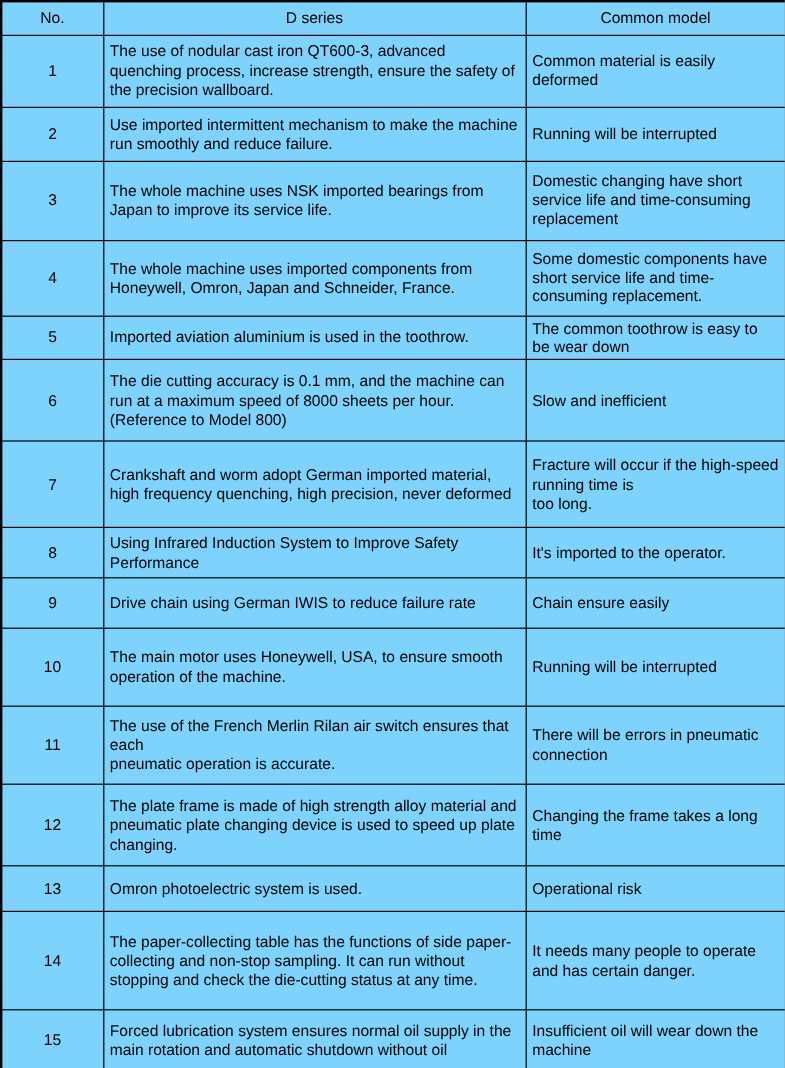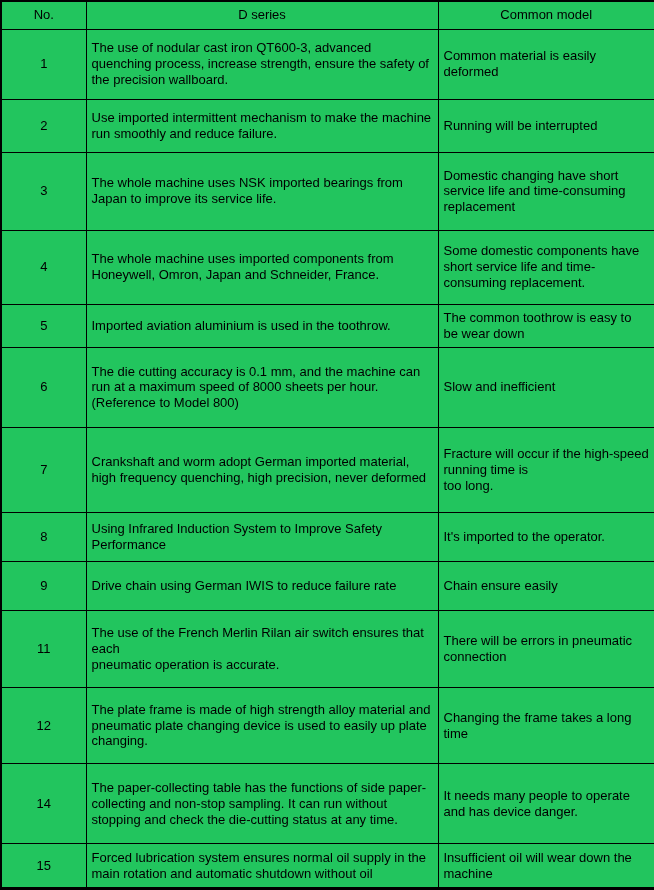--- a/index.html
+++ b/index.html
@@ -3,21 +3,21 @@
 <meta charset="utf-8">
 <style>
   html, body {
     margin: 0;
     padding: 0;
     background: #ffffff;
   }
   .page {
     width: 654px;
     height: 890px;
-    background: #22c55e;
+    background: #7dd3fc;
     box-sizing: border-box;
   }
   table.cmp {
     border-collapse: collapse;
     table-layout: fixed;
     width: 654px;
     height: 890px;
     font-family: "Liberation Sans", sans-serif;
     font-size: 13px;
     color: #000000;
@@ -123,34 +123,44 @@
         <td class="no-cell">8</td>
         <td class="text-cell">Using Infrared Induction System to Improve Safety Performance</td>
         <td class="text-cell">It's imported to the operator.</td>
       </tr>
       <tr>
         <td class="no-cell">9</td>
         <td class="text-cell">Drive chain using German IWIS to reduce failure rate</td>
         <td class="text-cell">Chain ensure easily</td>
       </tr>
       <tr>
+        <td class="no-cell">10</td>
+        <td class="text-cell">The main motor uses Honeywell, USA, to ensure smooth operation of the machine.</td>
+        <td class="text-cell">Running will be interrupted</td>
+      </tr>
+      <tr>
         <td class="no-cell">11</td>
         <td class="text-cell">The use of the French Merlin Rilan air switch ensures that each
 pneumatic operation is accurate.</td>
         <td class="text-cell">There will be errors in pneumatic connection</td>
       </tr>
       <tr>
         <td class="no-cell">12</td>
-        <td class="text-cell">The plate frame is made of high strength alloy material and pneumatic plate changing device is used to easily up plate changing.</td>
+        <td class="text-cell">The plate frame is made of high strength alloy material and pneumatic plate changing device is used to speed up plate changing.</td>
         <td class="text-cell">Changing the frame takes a long time</td>
+      </tr>
+      <tr>
+        <td class="no-cell">13</td>
+        <td class="text-cell">Omron photoelectric system is used.</td>
+        <td class="text-cell">Operational risk</td>
       </tr>
       <tr>
         <td class="no-cell">14</td>
         <td class="text-cell">The paper-collecting table has the functions of side paper-collecting and non-stop sampling. It can run without stopping and check the die-cutting status at any time.</td>
-        <td class="text-cell">It needs many people to operate and has device danger.</td>
+        <td class="text-cell">It needs many people to operate and has certain danger.</td>
       </tr>
       <tr>
         <td class="no-cell">15</td>
         <td class="text-cell">Forced lubrication system ensures normal oil supply in the main rotation and automatic shutdown without oil</td>
         <td class="text-cell">Insufficient oil will wear down the machine</td>
       </tr>
     </tbody>
   </table>
 </div>
 

